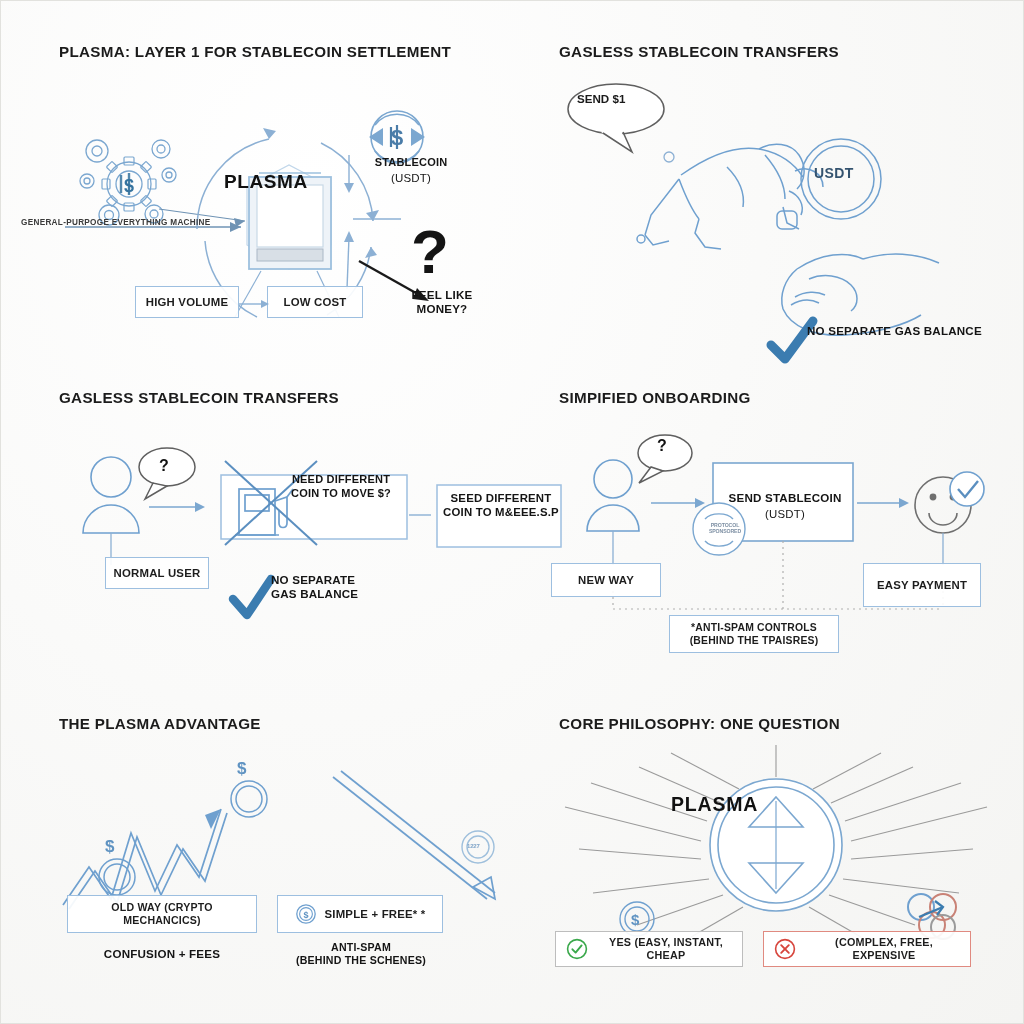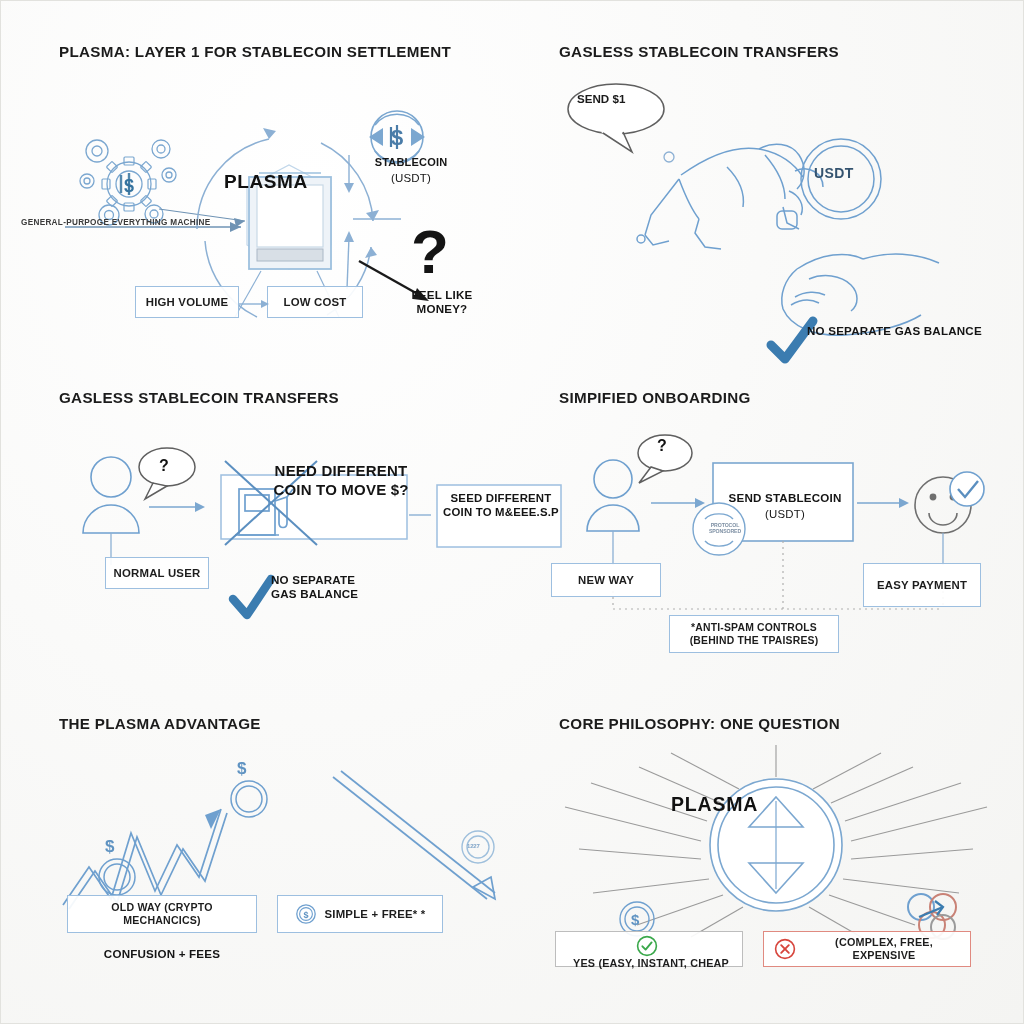--- a/index.html
+++ b/index.html
@@ -33,21 +33,21 @@
     border: 1.4px solid #9dbfe0;
     background: rgba(255,255,255,0.92);
     display: flex; align-items: center; justify-content: center;
     text-align: center;
     font-size: 11.4px; font-weight: bold;
     letter-spacing: .2px;
     color: #1d1d1d;
     line-height: 1.25;
     padding: 3px 6px;
   }
-  .lbox.grey { border-color: #bdbdbd; flex-direction: column; }
+  .lbox.grey { border-color: #bdbdbd; }
   .lbox.red  { border-color: #e08a80; }
   .lbox.thin { font-weight: bold; font-size: 10.4px; }
 
   .freetext {
     position: absolute;
     font-size: 11.6px; font-weight: bold; color: #141414;
     letter-spacing: .2px; line-height: 1.25; text-align: center;
     white-space: pre-line;
   }
   .freetext.left { text-align: left; }
@@ -292,21 +292,21 @@
 
       <path d="M62 114 L62 146" stroke="#8cb0d4" stroke-width="1.3" fill="none"></path>
 
       <g fill="none" stroke="#3b7cb0" stroke-width="8.5" stroke-linecap="round" stroke-linejoin="round">
         <path d="M184 180 L198 196 L222 160"></path>
       </g>
     </svg>
 
     <div class="bubbleq" style="left:100px; top:68px;">?</div>
 
-    <div class="freetext" style="left:214px; top:73px; width:136px; font-size:15px;">NEED DIFFERENT
+    <div class="freetext" style="left:214px; top:84px; width:136px; font-size:11px;">NEED DIFFERENT
 COIN TO MOVE $?</div>
 
     <div class="freetext" style="left:380px; top:102px; width:124px; font-size:11.4px;">SEED DIFFERENT
 COIN TO M&amp;EEE.S.P</div>
 
     <div class="lbox" style="left:46px; top:168px; width:104px; height:32px;">
       <span>NORMAL USER</span>
     </div>
 
     <div class="freetext left" style="left:212px; top:184px; width:140px;">NO SEPARATE
@@ -430,20 +430,22 @@
     <div class="lbox" style="left:218px; top:180px; width:166px; height:38px;">
       <svg width="22" height="22" viewBox="0 0 22 22" style="margin-right:8px;flex:0 0 auto;">
         <circle cx="11" cy="11" r="9.2" fill="none" stroke="#6fa0cf" stroke-width="1.3"></circle>
         <circle cx="11" cy="11" r="6.4" fill="none" stroke="#6fa0cf" stroke-width="1.1"></circle>
         <text x="11" y="15" font-family="Liberation Sans, sans-serif" font-size="9" font-weight="bold" fill="#5f93c2" text-anchor="middle">$</text>
       </svg>
       <span>SIMPLE + FREE* *</span>
     </div>
 
     <div class="freetext" style="left:8px; top:232px; width:190px;">CONFUSION + FEES</div>
+    <div class="freetext" style="left:214px; top:226px; width:176px; font-size:10.6px;">ANTI-SPAM
+(BEHIND THE SCHENES)</div>
   </section>
 
   <section class="panel" style="left:558px; top:714px; width:460px; height:270px;">
     <div class="ptitle">CORE PHILOSOPHY: ONE QUESTION</div>
 
     <svg class="stage" style="top:26px; left:-8px;" width="470" height="200" viewBox="0 0 470 200">
 
       <g stroke="#9a9a9a" stroke-width="1.1" fill="none">
         <path d="M188 48 L120 12"></path>
           <path d="M170 62 L88 26"></path>

